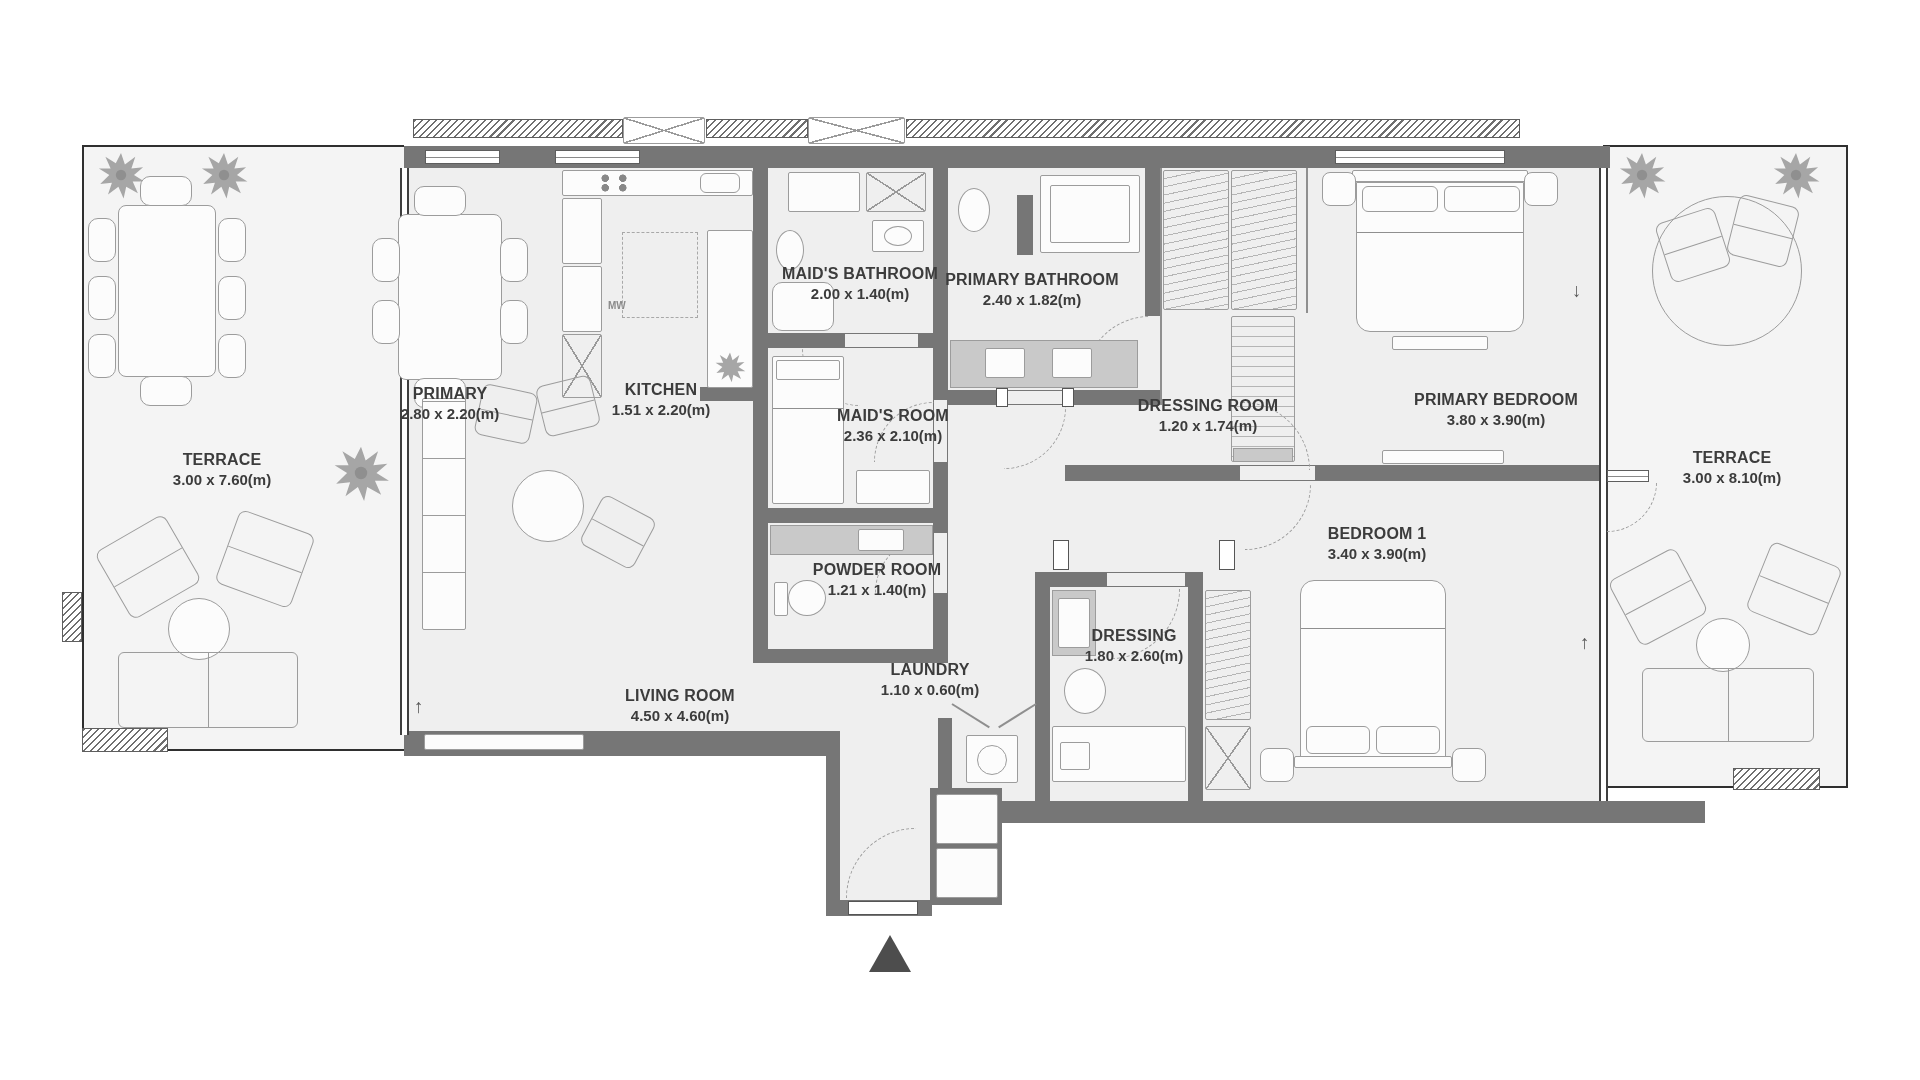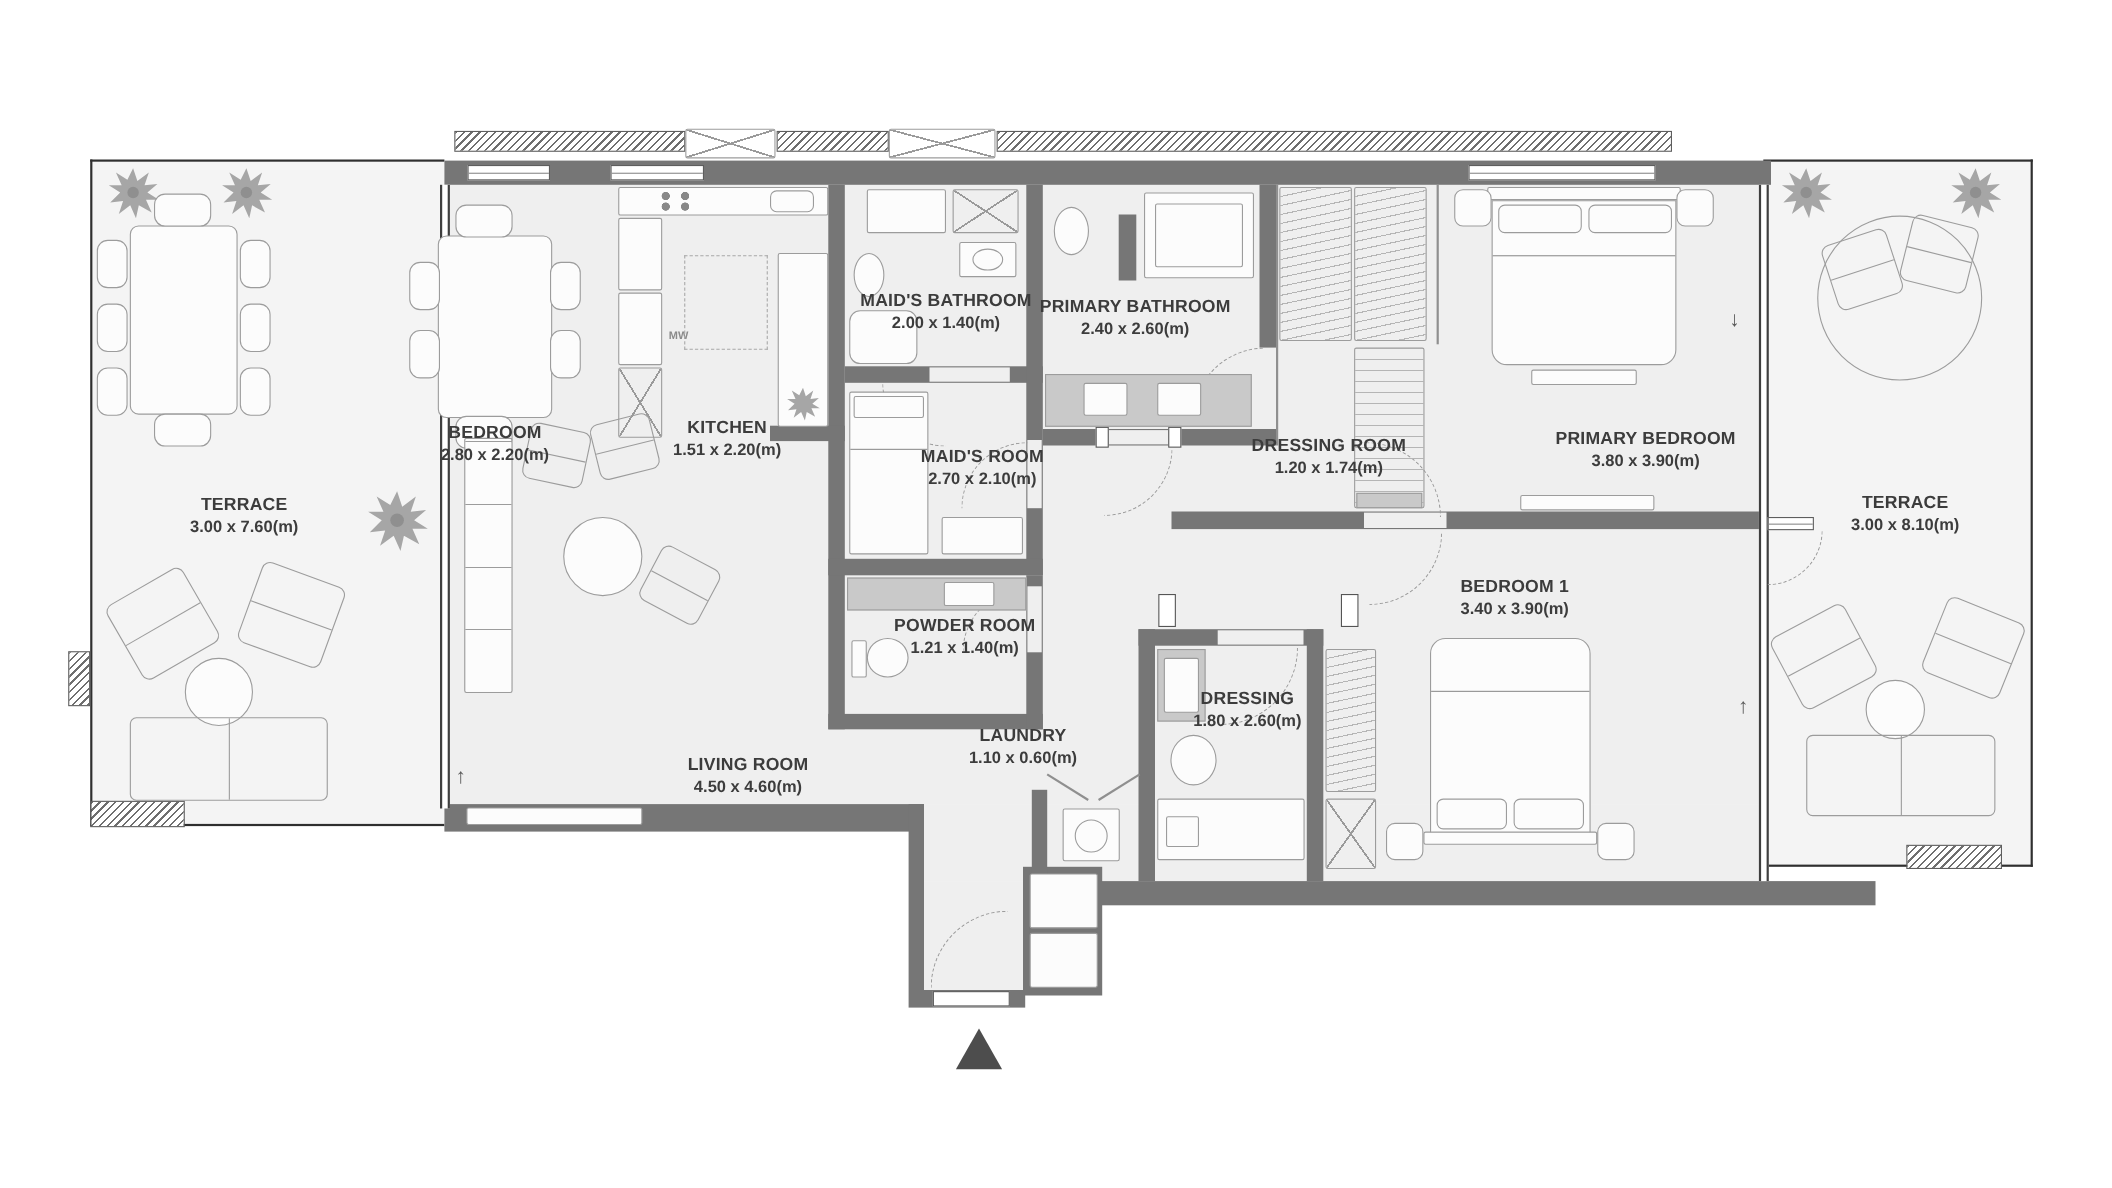--- a/index.html
+++ b/index.html
@@ -258,38 +258,38 @@
   <div class="f hline" style="left:1620px;top:560px;width:76px;height:74px;transform:rotate(-28deg);border-radius:8px"></div>
   <div class="f hline" style="left:1756px;top:552px;width:76px;height:74px;transform:rotate(22deg);border-radius:8px"></div>
   <div class="f circle" style="left:1696px;top:618px;width:54px;height:54px"></div>
   <div class="f vline" style="left:1642px;top:668px;width:172px;height:74px;border-radius:6px"></div>
 
   <div class="lbl" style="left:222px;top:450px">
     <div class="n">TERRACE</div>
       <div class="d">3.00 x 7.60(m)</div>
   </div>
   <div class="lbl" style="left:450px;top:384px">
-    <div class="n">BEDROOM</div>
+    <div class="n">PRIMARY</div>
       <div class="d">2.80 x 2.20(m)</div>
   </div>
   <div class="lbl" style="left:661px;top:380px">
     <div class="n">KITCHEN</div>
       <div class="d">1.51 x 2.20(m)</div>
   </div>
   <div class="lbl" style="left:860px;top:264px">
     <div class="n">MAID'S BATHROOM</div>
       <div class="d">2.00 x 1.40(m)</div>
   </div>
   <div class="lbl" style="left:1032px;top:270px">
     <div class="n">PRIMARY BATHROOM</div>
-      <div class="d">2.40 x 2.60(m)</div>
+      <div class="d">2.40 x 1.82(m)</div>
   </div>
   <div class="lbl" style="left:893px;top:406px">
     <div class="n">MAID'S ROOM</div>
-      <div class="d">2.70 x 2.10(m)</div>
+      <div class="d">2.36 x 2.10(m)</div>
   </div>
   <div class="lbl" style="left:1208px;top:396px">
     <div class="n">DRESSING ROOM</div>
       <div class="d">1.20 x 1.74(m)</div>
   </div>
   <div class="lbl" style="left:1496px;top:390px">
     <div class="n">PRIMARY BEDROOM</div>
       <div class="d">3.80 x 3.90(m)</div>
   </div>
   <div class="lbl" style="left:1732px;top:448px">

